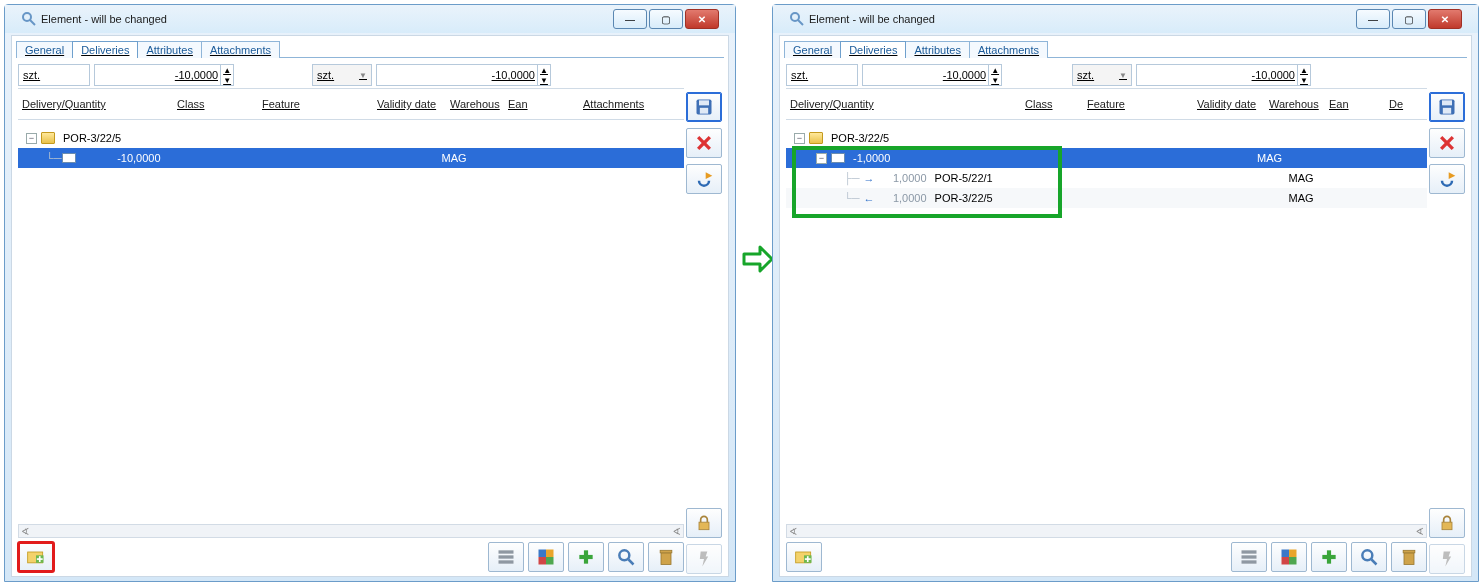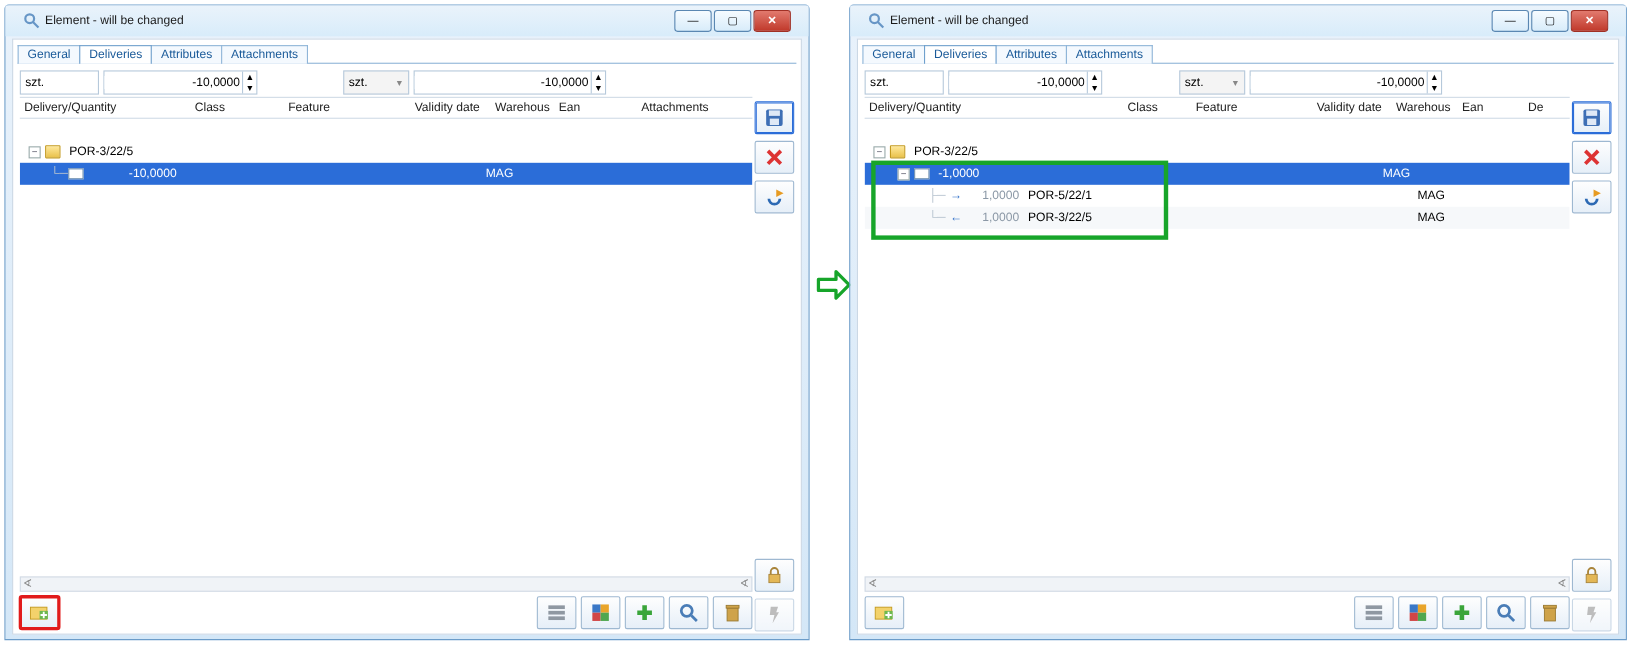--- a/index.html
+++ b/index.html
@@ -44,20 +44,21 @@
     background: linear-gradient(#e27a6e,#c0392b);
     color: #fff;
     border-color: #a03025;
     font-weight: bold;
   }
   .client {
     position: absolute;
     left: 6px; right: 6px; top: 30px; bottom: 4px;
     background: #fff;
     border: 1px solid #cbd8e5;
+    text-decoration: underline;
   }
   .tabs {
     display: flex;
     gap: 0;
     padding: 4px 4px 0 4px;
   }
   .tab {
     padding: 2px 8px;
     border: 1px solid #8fb5d8;
     border-bottom: none;
@@ -97,21 +98,21 @@
   .spin input { border:none; outline:none; font:inherit; text-align:right; width: 100%; padding: 0 2px; }
   .spin .arrows { width:14px; display:flex; flex-direction:column; border-left:1px solid #b6c9db; }
   .spin .arrows span { height:10px; font-size:8px; display:flex; align-items:center; justify-content:center; cursor:pointer; }
 
   .grid-headers {
     display: flex;
     margin: 0 44px 0 6px;
     border-top: 1px solid #d0dbe6;
     border-bottom: 1px solid #d0dbe6;
     background: #fff;
-    height: 20px;
+    height: 32px;
     align-items: center;
   }
   .grid-headers .h {
     padding: 0 4px;
     color: #222;
     font-size: 11px;
     overflow: hidden; white-space: nowrap;
   }
   .tree-area {
     position: absolute;

